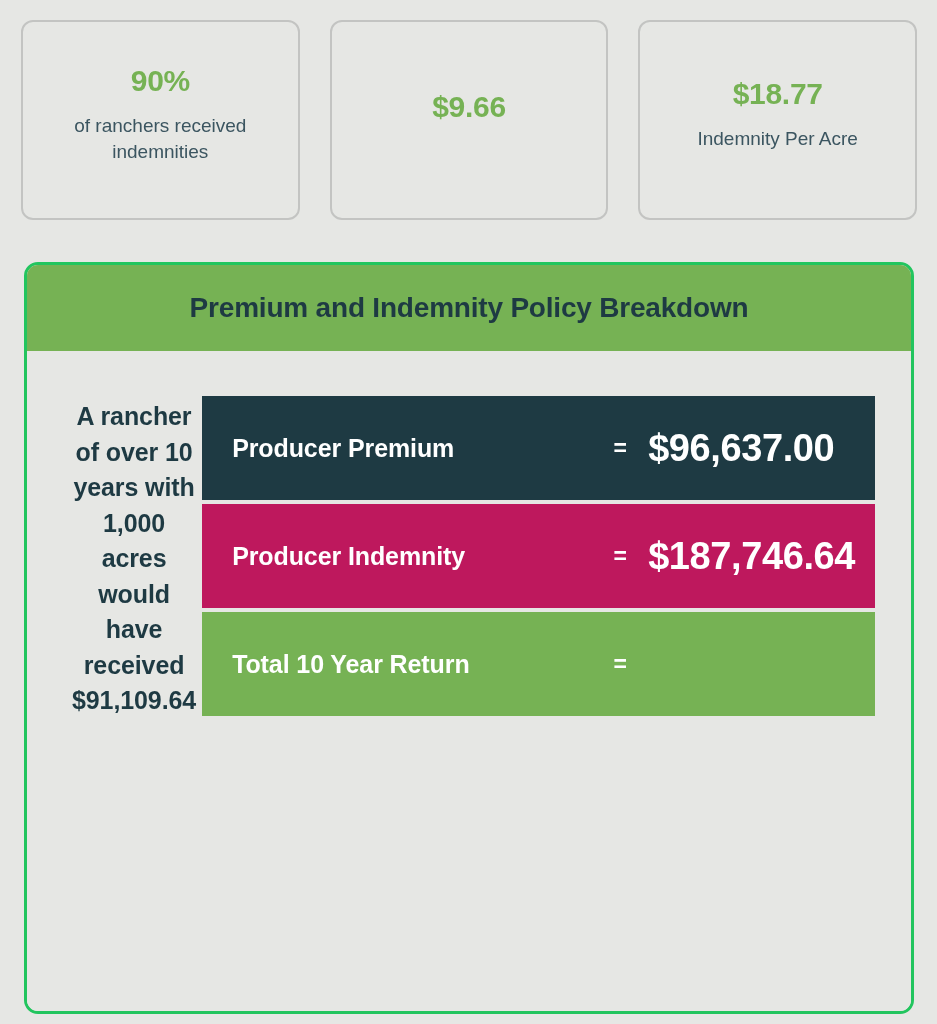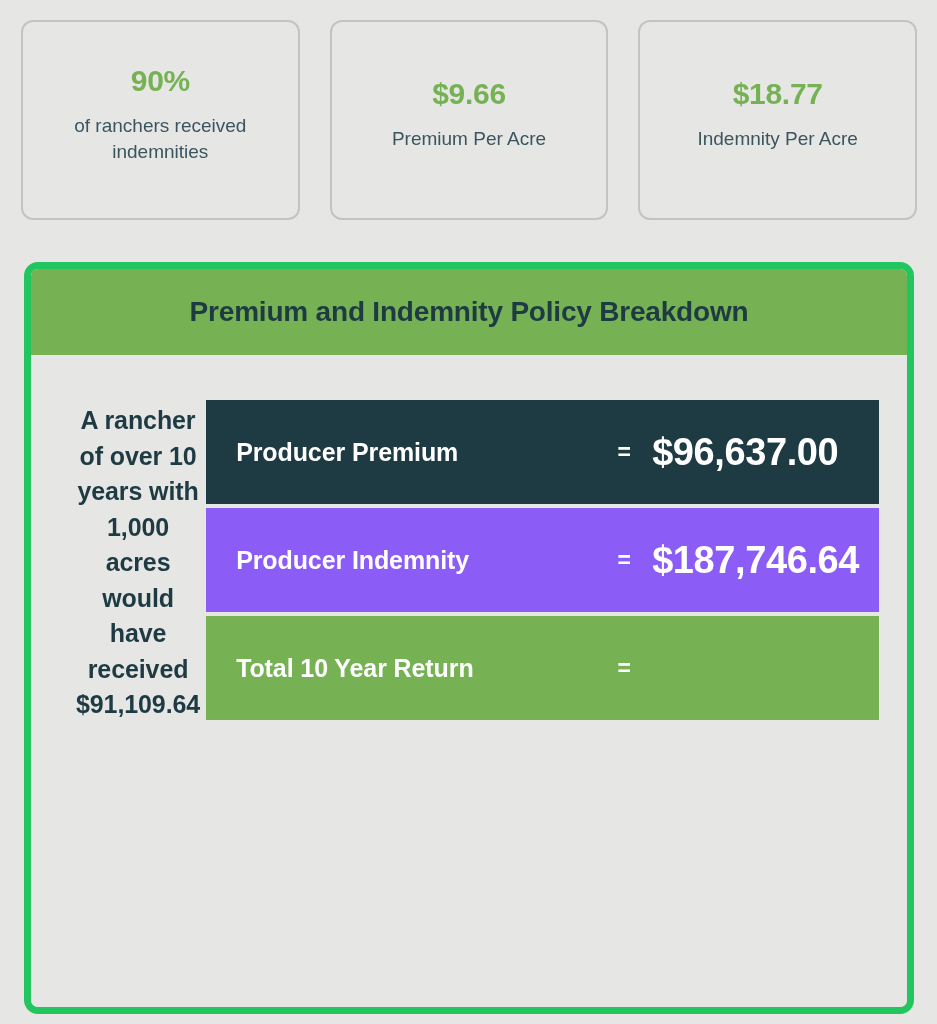--- a/index.html
+++ b/index.html
@@ -61,21 +61,21 @@
     max-width: 240px;
   }
 
   
   .breakdown-card {
     position: absolute;
     top: 262px;
     left: 24px;
     width: 890px;
     height: 752px;
-    border: 7px solid #22c55e;
+    border: 3px solid #22c55e;
     border-radius: 14px;
     background: #e6e7e4;
     overflow: hidden;
     display: flex;
     flex-direction: column;
   }
 
   .card-header {
     background: #76b254;
     height: 86px;
@@ -129,21 +129,21 @@
   }
 
   .breakdown-row {
     height: 104px;
     display: flex;
     align-items: center;
     color: #ffffff;
   }
 
   .row-premium   { background: #1e3a43; }
-  .row-indemnity { background: #8b5cf6; }
+  .row-indemnity { background: #be185d; }
   .row-total     { background: #76b254; }
 
   .row-label {
     width: 390px;
     padding-left: 30px;
     font-size: 25px;
     font-weight: bold;
     letter-spacing: -0.1px;
   }
 
@@ -170,22 +170,20 @@
 
   <div class="stats-row">
 
     <div class="stat-card">
       <div class="stat-value">90%</div>
       <div class="stat-label">of ranchers received indemnities</div>
     </div>
 
     <div class="stat-card">
       <div class="stat-value">$9.66</div>
-      <div class="stat-label">Premium
-Per Acre</div>
     </div>
 
     <div class="stat-card">
       <div class="stat-value">$18.77</div>
       <div class="stat-label">Indemnity
 Per Acre</div>
     </div>
 
   </div>
 

